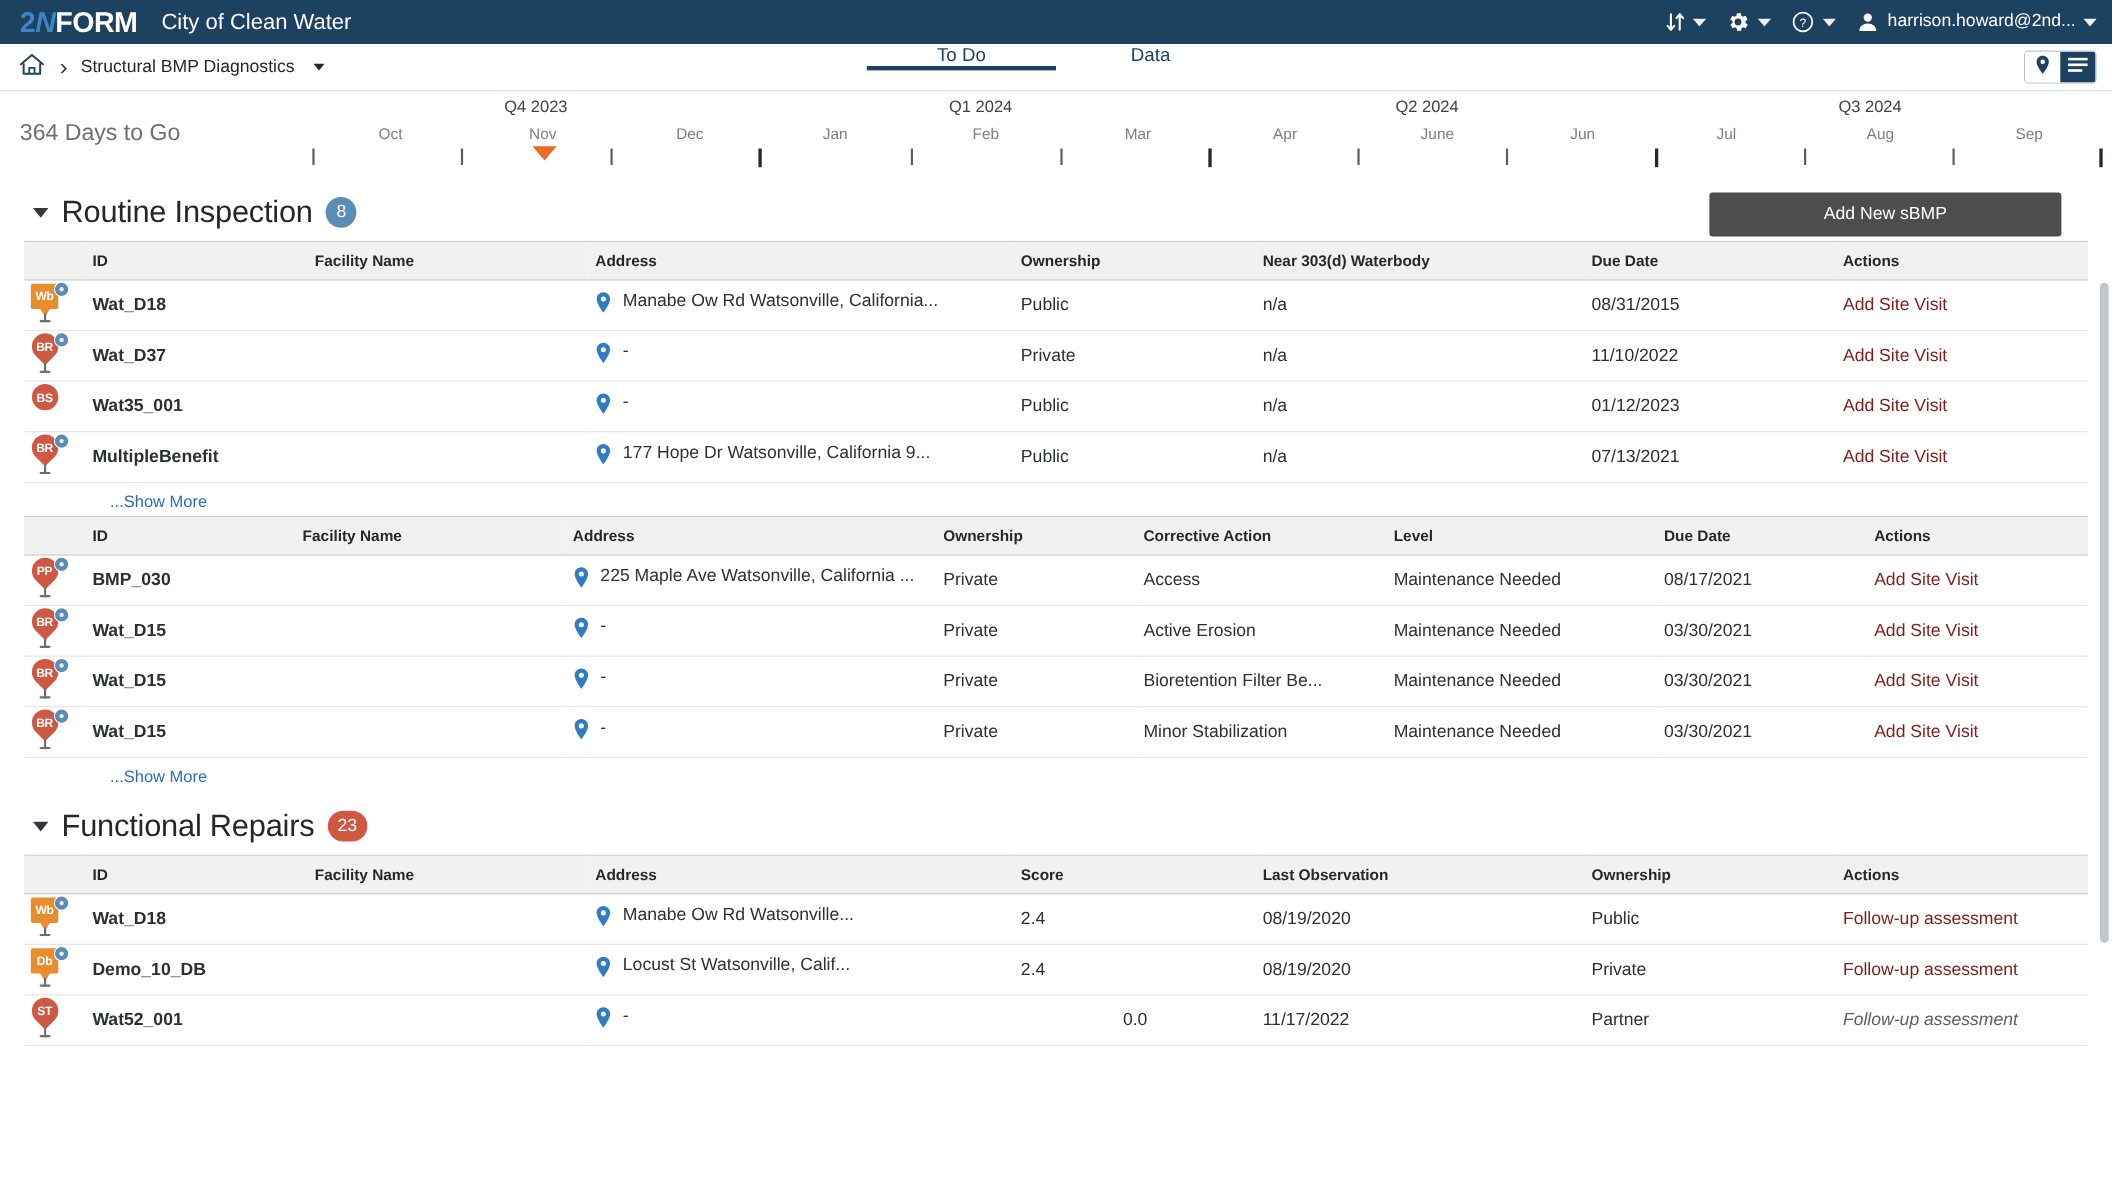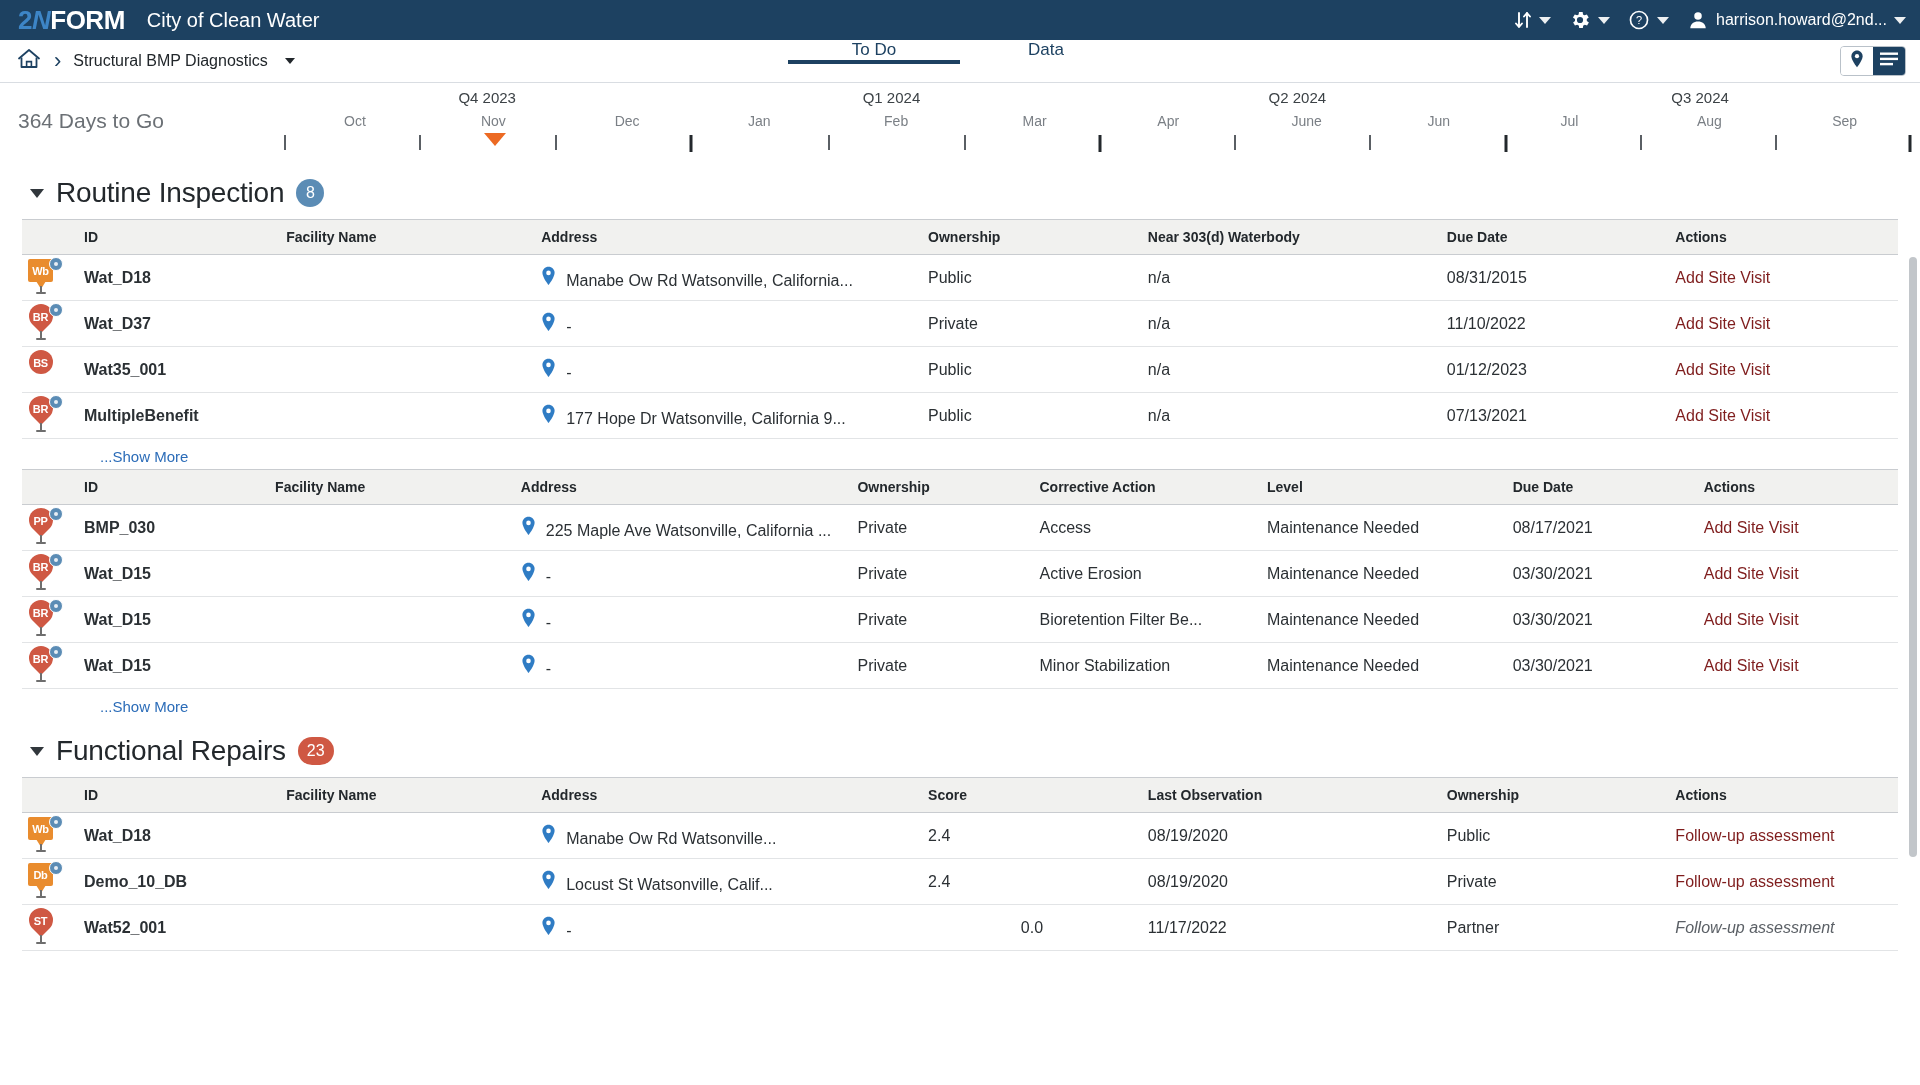--- a/index.html
+++ b/index.html
@@ -283,21 +283,21 @@
     cursor: default;
   }
   .showmore {
     color: #2b6cb8;
     font-size: 15px;
     padding: 9px 0 4px 78px;
     cursor: pointer;
   }
 
   
-  .addr { display: flex; align-items: flex-end; gap: 10px; }
+  .addr { display: flex; align-items: flex-start; gap: 10px; }
   .pin-blue { flex: none; }
   .addr-text { overflow: hidden; text-overflow: ellipsis; white-space: nowrap; }
 
   
   .bmp-mark {
     position: relative;
     width: 34px; height: 36px;
     display: inline-block;
   }
   .bmp-mark .badge {
@@ -547,20 +547,21 @@
 </div>
 
 <div class="content">
   <div id="sections-root">
       <div class="section">
         <div class="section-head">
           <span class="sec-toggle"></span>
           <span class="sec-title">Routine Inspection</span>
           <span class="sec-count blue">8</span>
         </div>
+        <button class="addbtn">Add New sBMP</button>
         <table class="grid">
           <colgroup>
             <col style="width: 56px;">
             <col style="width: 11.5%;">
             <col style="width: 14.5%;">
             <col style="width: 22%;">
             <col style="width: 12.5%;">
             <col style="width: 17%;">
             <col style="width: 13%;">
             <col style="width: 13%;">

